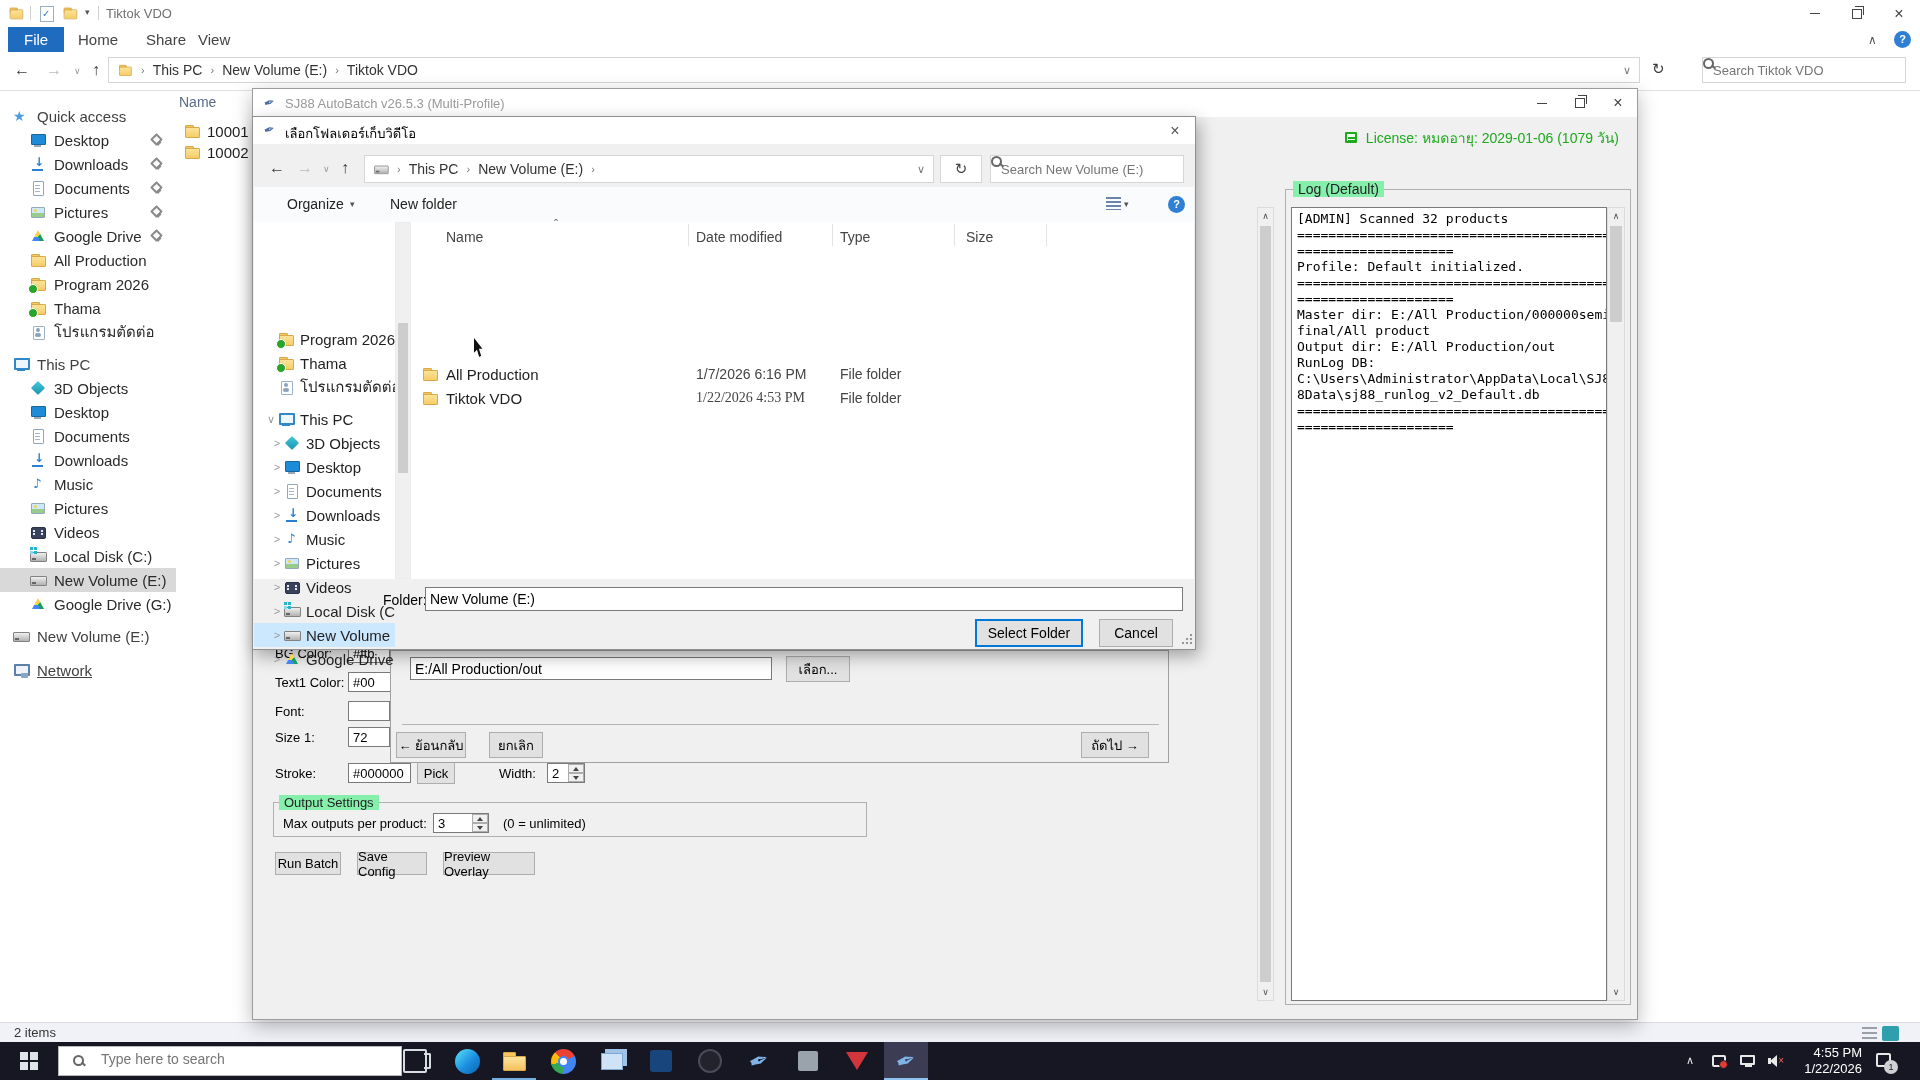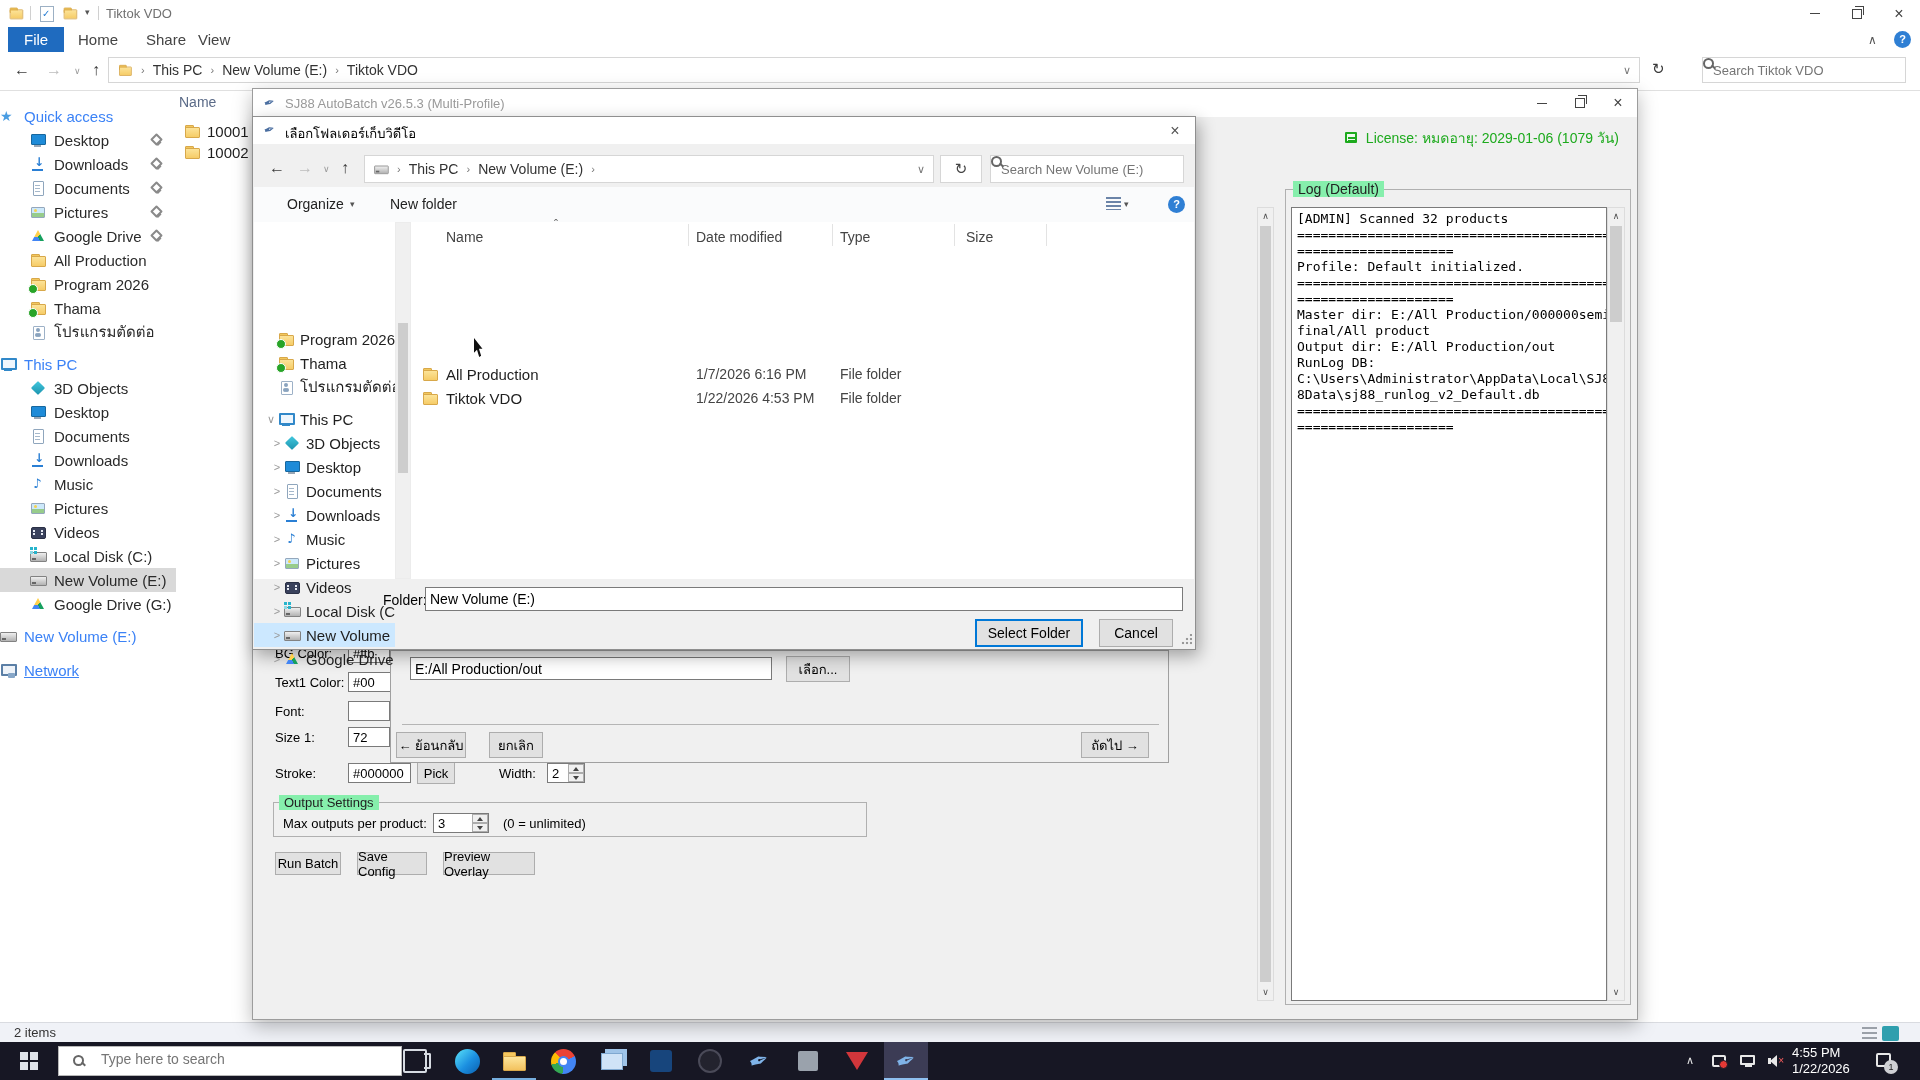--- a/index.html
+++ b/index.html
@@ -78,21 +78,21 @@
   .tab{position:absolute;top:0;height:25px;line-height:25px;padding:0 16px;font-size:15px;color:#444}
   .tab.active{background:#1f6bbf;color:#fff}
   #ex-addr{position:absolute;left:0;top:52px;width:1920px;height:38px;background:#fff;border-bottom:1px solid #e0e0e0}
   .navglyph{position:absolute;font-size:16px;color:#3b3b3b}
   .navglyph.dis{color:#bcbcbc}.navglyph.sm{font-size:9px;color:#999}
   .addrbox{position:absolute;background:#fff;border:1px solid #d6d6d6;display:flex;align-items:center;gap:8px;padding:0 8px;box-sizing:border-box}
   .crumb{font-size:14px;color:#333;white-space:nowrap}
   .csep{font-size:11px;color:#777}
   
   .sb-row{position:absolute;left:0;width:176px;height:24px;display:flex;align-items:center;gap:8px;box-sizing:border-box;white-space:nowrap}
-  .sb-head{font-size:15px;color:#3b82f6}
+  .sb-head{padding-left:13px;font-size:15px;color:#404040}
   .sb-item{padding-left:30px;font-size:15px;color:#2a2a2a}
   .sb-row.sel{background:#d9d9d9}
   .sb-lab{overflow:hidden;min-width:0}
   .sb-row .pin{margin-left:auto;margin-right:14px}
   #ex-name-h{position:absolute;left:179px;top:94px;font-size:14px;color:#5b6b88}
   .ex-row{position:absolute;left:184px;height:22px;display:flex;align-items:center;gap:7px;font-size:15px;color:#1e1e1e;white-space:nowrap}
   #ex-status{position:absolute;left:0;top:1022px;width:1920px;height:20px;background:#f0f2f7;border-top:1px solid #d9dbe0}
   #ex-status-text{position:absolute;left:14px;top:2px;font-size:13px;color:#333}
   .vtog1{position:absolute;left:1862px;top:4px;width:15px;height:12px;background:repeating-linear-gradient(#9aa0a8 0 2px,transparent 2px 5px)}
   .vtog2{position:absolute;left:1882px;top:3px;width:17px;height:15px;background:#2f9fae;border-radius:2px}
@@ -154,21 +154,21 @@
   #tray{position:absolute;right:0;top:0;height:38px}
   .tr-chev{position:absolute;left:0;top:12px;color:#e8e8e8;font-size:11px}
   .tr-app{position:absolute;top:13px;width:14px;height:12px;border:2px solid #e8e8e8;border-radius:2px;box-sizing:border-box}
   .tr-app::after{content:"";position:absolute;right:-4px;bottom:-4px;width:7px;height:7px;background:#e53935;border-radius:50%;border:1px solid #171724}
   .tr-net{position:absolute;top:13px;width:15px;height:10px;border:2px solid #e8e8e8;border-radius:1px;box-sizing:border-box}
   .tr-net::after{content:"";position:absolute;left:3px;bottom:-4px;width:7px;height:2px;background:#e8e8e8}
   .tr-vol{position:absolute;top:13px;width:16px;height:12px}
   .tr-vol::before{content:"";position:absolute;left:0;top:3px;width:3px;height:6px;background:#e8e8e8}
   .tr-vol::after{content:"";position:absolute;left:2px;top:0;border-top:6px solid transparent;border-bottom:6px solid transparent;border-right:7px solid #e8e8e8}
   .tr-vol i{position:absolute;right:0;top:1px;font-style:normal;color:#ff5f5f;font-size:10px;line-height:10px}
-  #tb-clock{position:absolute;width:70px;top:3px;text-align:left;color:#fff}
+  #tb-clock{position:absolute;width:70px;top:3px;text-align:right;color:#fff}
   #tb-clock div{font-size:13px;line-height:16px}
   .tr-note{position:absolute;top:11px;width:15px;height:14px;border:2px solid #e8e8e8;border-radius:2px;box-sizing:border-box}
   .tr-badge{position:absolute;top:18px;width:14px;height:14px;border-radius:50%;background:#cfd0d4;color:#1a1a1a;
     font-size:9px;line-height:14px;text-align:center}
   
   #wm{position:absolute;left:1596px;top:944px;z-index:60;color:#a6a6a6}
   #wm .l1{font-size:24px}
   #wm .l2{font-size:13px;color:#b0b0b0;margin-top:6px}
   #cursor{position:absolute;left:474px;top:338px;width:13px;height:19px;background:#101010;z-index:80;
     clip-path:polygon(0 0,0 78%,23% 62%,40% 100%,55% 93%,38% 57%,65% 57%);
@@ -582,21 +582,21 @@
       <div id="dlg-rows">
           <div class="drow" style="top: 140px; left: 0px; width: 930px;">
             <span class="ic ic-folder" style="position: absolute; left: 168px; top: 4px;"></span>
             <span style="position: absolute; left: 192px;">All Production</span>
             <span style="position: absolute; left: 442px; color: rgb(68, 68, 68); font-size: 14px;">1/7/2026 6:16 PM</span>
             <span style="position: absolute; left: 586px; color: rgb(68, 68, 68); font-size: 14px;">File folder</span>
           </div>
           <div class="drow" style="top: 164px; left: 0px; width: 930px;">
             <span class="ic ic-folder" style="position: absolute; left: 168px; top: 4px;"></span>
             <span style="position: absolute; left: 192px;">Tiktok VDO</span>
-            <span style="position: absolute; left: 442px; color: rgb(68, 68, 68); font-size: 14px;">1/22/2026 4:53 PM</span>
+            <span style="position: absolute; left: 442px; color: rgb(68, 68, 68); font-size: 14px; font-family: Liberation Serif, serif;">1/22/2026 4:53 PM</span>
             <span style="position: absolute; left: 586px; color: rgb(68, 68, 68); font-size: 14px;">File folder</span>
           </div>
         </div>
     </div>
 
     <span class="abs" style="left:130px;top:475px;font-size:14px;color:#000">Folder:</span>
     <input class="tbx" style="left: 172px; top: 470px; width: 758px; height: 24px; font-size: 14px;" value="New Volume (E:)">
     <div class="btn default" style="left:722px;top:502px;width:108px;height:28px;font-size:14px">Select Folder</div>
     <div class="btn" style="left:846px;top:502px;width:74px;height:28px;font-size:14px">Cancel</div>
     <div id="dlg-grip"></div>

